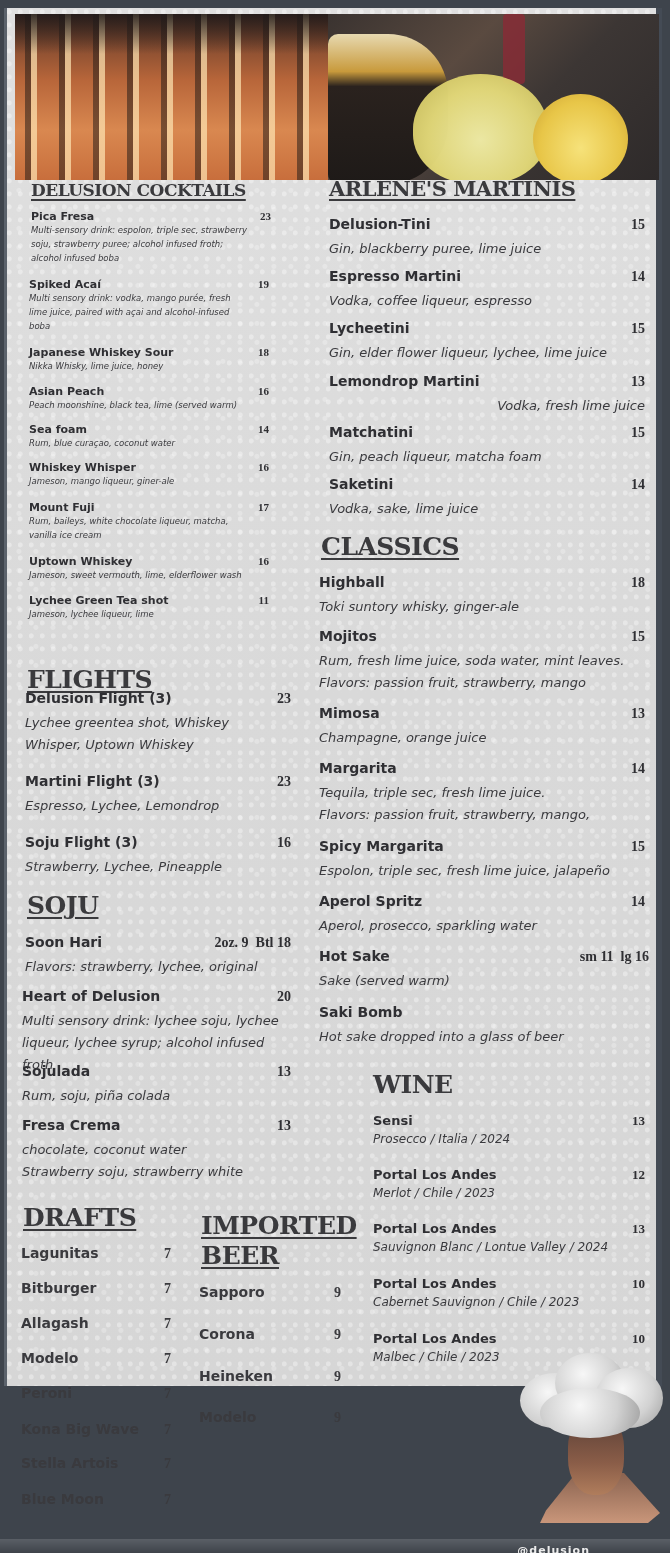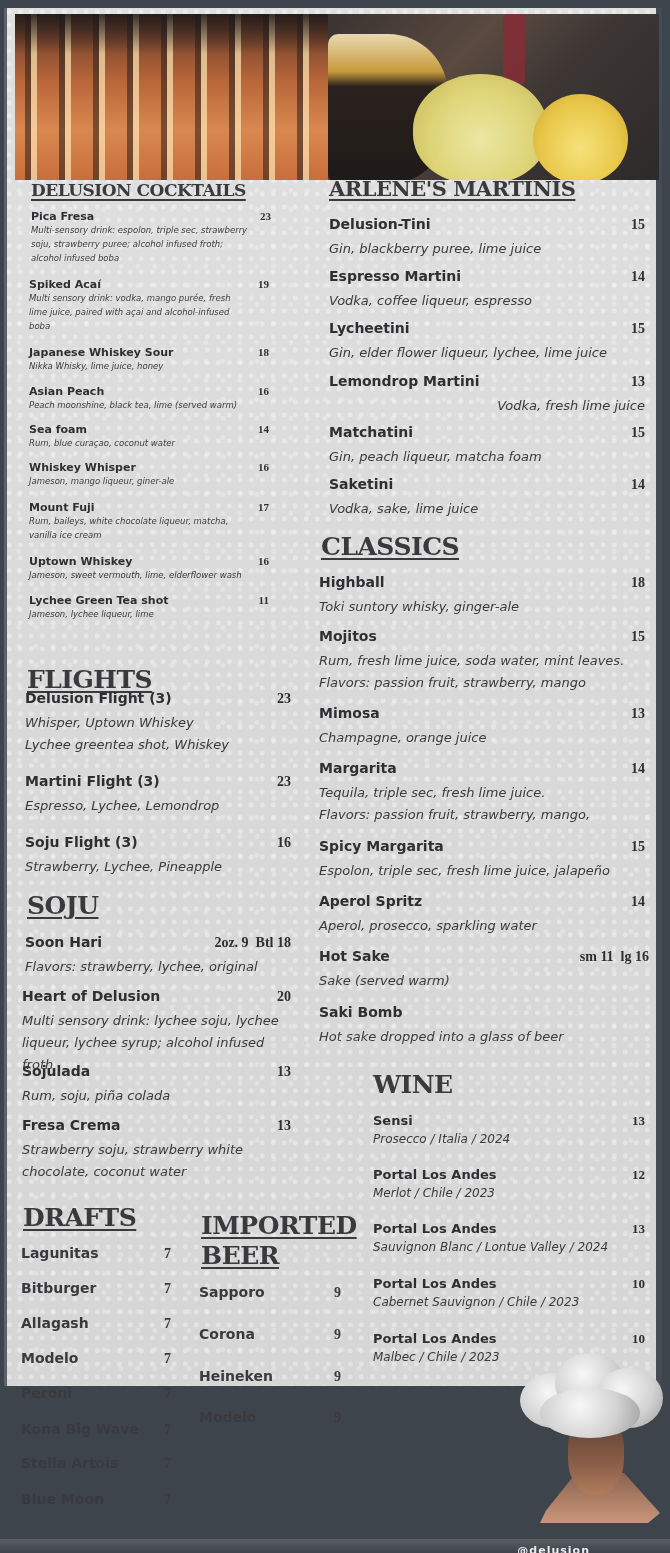--- a/index.html
+++ b/index.html
@@ -160,22 +160,22 @@
       </div>
     <div class="desc">Jameson, lychee liqueur, lime</div>
   </div>
 
   <div class="heading h-lg" style="left:20px; top:640px;margin-top:17px;">FLIGHTS</div>
   <div class="item md" style="left:18px; top:682px; width:266px;">
     <div class="row">
         <span class="name">Delusion Flight (3)</span>
         <span class="price">23</span>
       </div>
+    <div class="desc">Lychee greentea shot, Whiskey</div>
     <div class="desc">Whisper, Uptown Whiskey</div>
-    <div class="desc">Lychee greentea shot, Whiskey</div>
   </div>
   <div class="item md" style="left:18px; top:765px; width:266px;">
     <div class="row">
         <span class="name">Martini Flight (3)</span>
         <span class="price">23</span>
       </div>
     <div class="desc">Espresso, Lychee, Lemondrop</div>
   </div>
   <div class="item md" style="left:18px; top:826px; width:266px;">
     <div class="row">
@@ -206,22 +206,22 @@
         <span class="name">Sojulada</span>
         <span class="price">13</span>
       </div>
     <div class="desc">Rum, soju, piña colada</div>
   </div>
   <div class="item md" style="left:15px; top:1109px; width:269px;">
     <div class="row">
         <span class="name">Fresa Crema</span>
         <span class="price">13</span>
       </div>
+    <div class="desc">chocolate, coconut water</div>
     <div class="desc">Strawberry soju, strawberry white</div>
-    <div class="desc">chocolate, coconut water</div>
   </div>
 
   <div class="heading h-lg" style="left:16px; top:1195px;">DRAFTS</div>
   <div class="item beer" style="left:14px; top:1237px; width:150px;">
       <div class="row">
         <span class="name">Lagunitas</span>
         <span class="price">7</span>
       </div>
     </div>
   <div class="item beer" style="left:14px; top:1272px; width:150px;">

